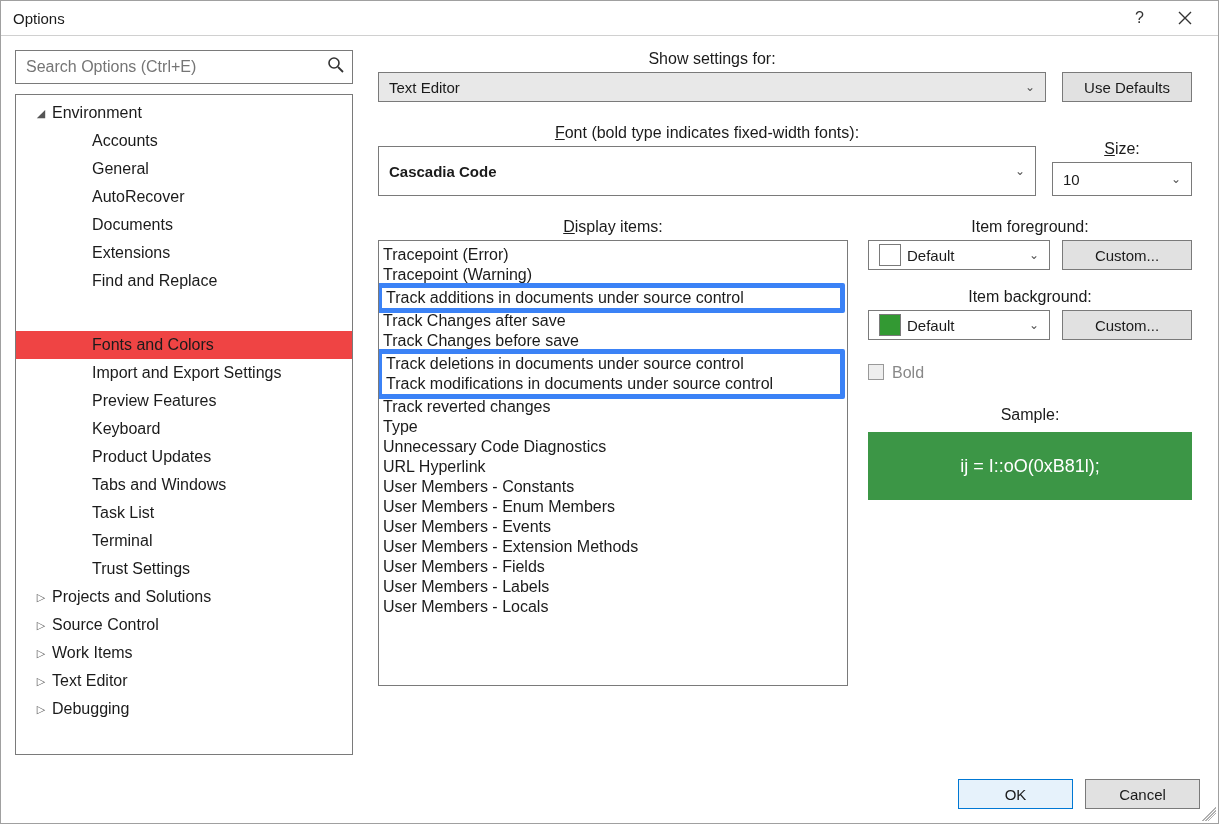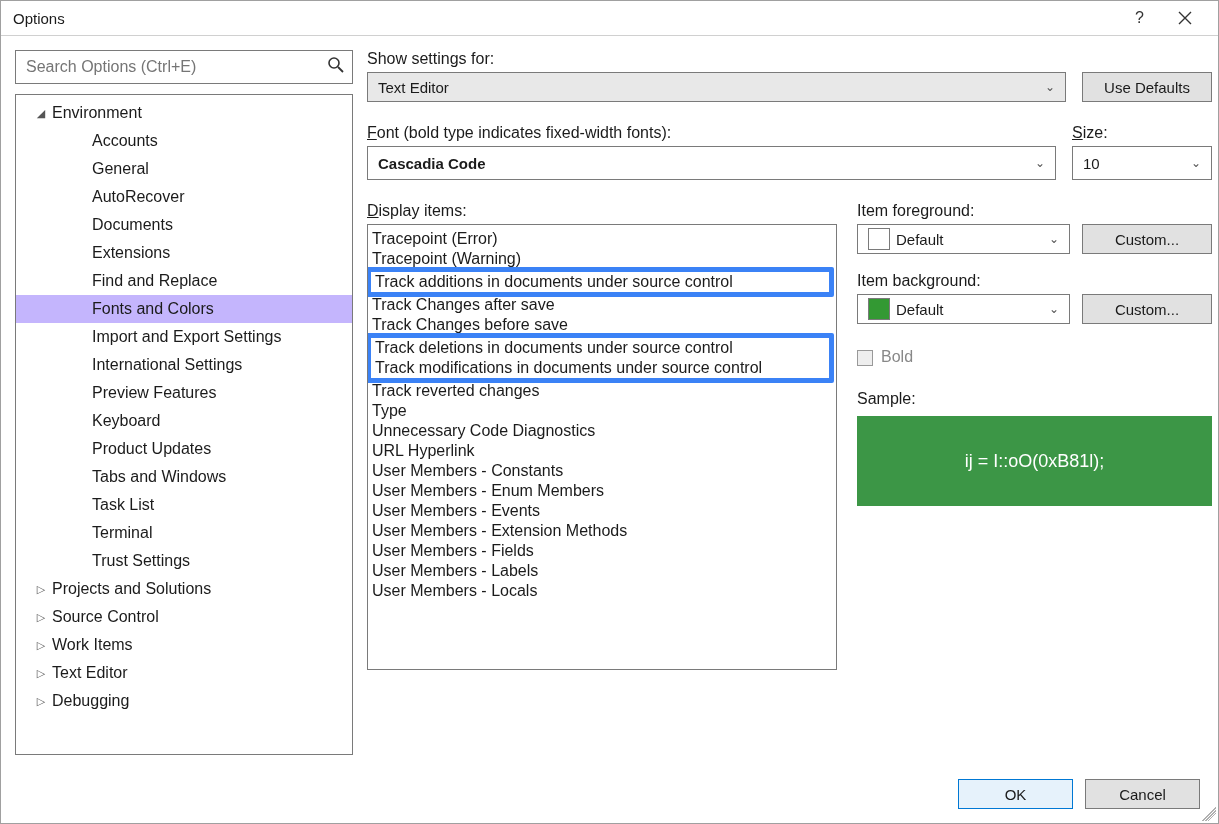--- a/index.html
+++ b/index.html
@@ -20,22 +20,22 @@
   }
   .titlebar .title { flex: 1; }
   .titlebar .tbtn {
     width: 46px; height: 36px;
     display: flex; align-items: center; justify-content: center;
     cursor: pointer; font-size: 15px;
   }
   .content {
     flex: 1;
     display: flex;
-    padding: 14px 6px 10px 14px;
-    gap: 14px;
+    padding: 14px 26px 10px 14px;
+    gap: 25px;
     overflow: hidden;
   }
   
   .left {
     width: 338px;
     display: flex; flex-direction: column;
   }
   .search-wrap {
     position: relative;
     margin-bottom: 10px;
@@ -67,29 +67,29 @@
     padding-left: 18px;
     cursor: pointer;
     white-space: nowrap;
   }
   .tree-row .arrow {
     width: 14px; display: inline-block; font-size: 11px; color: #555;
     text-align: center; margin-right: 4px;
   }
   .tree-row.child { padding-left: 58px; }
   .tree-row.child .arrow { visibility: hidden; }
-  .tree-row.selected { background: #c4b5fd; }
+  .tree-row.selected { background: #ef4444; margin-top: 36px; }
   
   .right {
     flex: 1;
     display: flex; flex-direction: column;
     gap: 4px;
   }
   .row { display: flex; align-items: flex-end; gap: 16px; }
-  .lbl { font-size: 16px; margin-bottom: 4px; }
+  .lbl { font-size: 16px; margin-bottom: 4px; text-align: center; }
   .lbl .u { text-decoration: underline; }
   .dropdown {
     border: 1px solid #7a7a7a;
     height: 30px;
     background: #e8e8e8;
     display: flex; align-items: center;
     padding: 0 10px;
     font-size: 15px;
     position: relative;
     cursor: pointer;
@@ -128,25 +128,25 @@
   .redbox {
     border: 5px solid #3b82f6;
     margin: -2px 2px -2px -2px;
     border-radius: 2px;
   }
   .sample-box {
     background: #3c9646;
     color: #fff;
     font-family: "Cascadia Code", Consolas, monospace;
     font-size: 18px;
-    height: 90px;
+    height: 68px;
     display: flex; align-items: center; justify-content: center;
     margin-top: 4px;
   }
-  .checkbox-row { display: flex; align-items: flex-end; gap: 8px; margin-top: 8px; }
+  .checkbox-row { display: flex; align-items: flex-start; gap: 8px; margin-top: 8px; }
   .fakecb {
     width: 16px; height: 16px; border: 1px solid #999; background: #eee;
   }
   .disabled { color: #888; }
   .footer {
     height: 58px;
     display: flex; align-items: center; justify-content: flex-end;
     gap: 12px;
     padding: 0 18px;
     margin-left: 44px;
@@ -224,24 +224,20 @@
           <div class="tree-row child selected">
             <span class="arrow"></span>
             <span>Fonts and Colors</span>
           </div>
           <div class="tree-row child">
             <span class="arrow"></span>
             <span>Import and Export Settings</span>
           </div>
           <div class="tree-row child">
             <span class="arrow"></span>
-            <span>International Settings</span>
-          </div>
-          <div class="tree-row child">
-            <span class="arrow"></span>
             <span>Preview Features</span>
           </div>
           <div class="tree-row child">
             <span class="arrow"></span>
             <span>Keyboard</span>
           </div>
           <div class="tree-row child">
             <span class="arrow"></span>
             <span>Product Updates</span>
           </div>
@@ -295,21 +291,21 @@
           </div>
         </div>
         <div class="btn">
           <span><span class="u">U</span><span id="ud-rest">se Defaults</span></span>
         </div>
       </div>
 
       <div class="row mb18">
         <div class="col grow">
           <div class="lbl"><span class="u">F</span><span>ont (bold type indicates fixed-width fonts):</span></div>
-          <div class="dropdown white" style="height:34px;">
+          <div class="dropdown white" style="height:50px;">
             <span class="dval" style="font-weight:700">Cascadia Code</span>
             <span class="chevron">⌄</span>
           </div>
         </div>
         <div class="col" style="width:140px">
           <div class="lbl"><span class="u">S</span>ize:</div>
           <div class="dropdown white" style="height:34px;">
             <span class="dval">10</span>
             <span class="chevron">⌄</span>
           </div>

